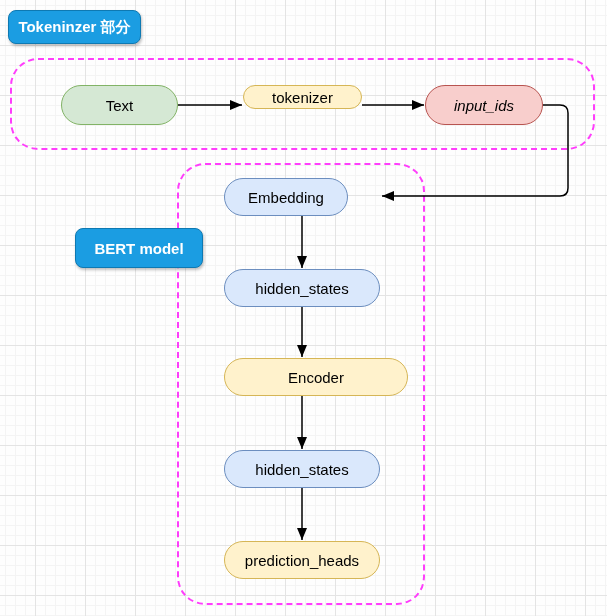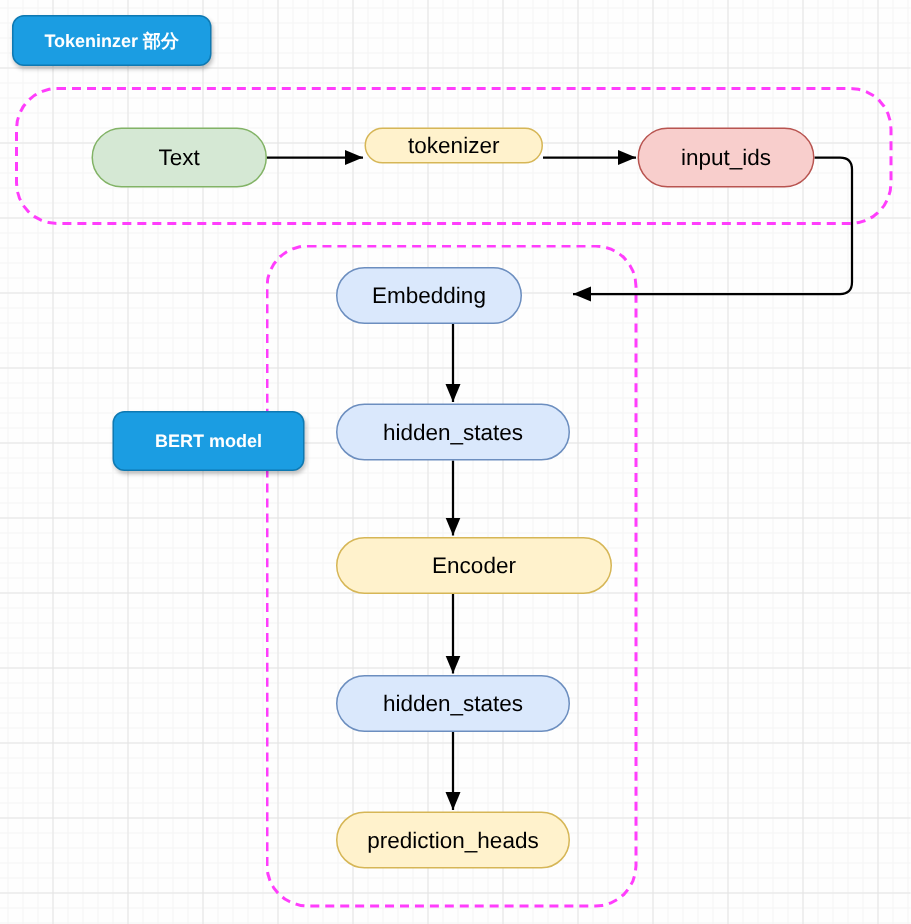--- a/index.html
+++ b/index.html
@@ -43,43 +43,43 @@
     border-radius: 20px;
     display: flex;
     align-items: center;
     justify-content: center;
     font-size: 15px;
     color: #000000;
     white-space: nowrap;
   }
   .n-text      { left: 61px;  top: 85px;  width: 117px; height: 40px; }
   .n-tokenizer { left: 243px; top: 85px;  width: 119px; height: 24px; }
-  .n-inputids  { left: 425px; top: 85px;  width: 118px; height: 40px; }
+  .n-inputids  { left: 425px; top: 85px;  width: 118px; height: 40px; font-style: italic; }
   .n-embedding { left: 224px; top: 178px; width: 124px; height: 38px; }
   .n-hidden1   { left: 224px; top: 269px; width: 156px; height: 38px; }
   .n-encoder   { left: 224px; top: 358px; width: 184px; height: 38px; }
   .n-hidden2   { left: 224px; top: 450px; width: 156px; height: 38px; }
   .n-predheads { left: 224px; top: 541px; width: 156px; height: 38px; }
 
   .section-label {
     position: absolute;
     box-sizing: border-box;
     border: 1px solid #0e79b2;
     border-radius: 8px;
     display: flex;
     align-items: center;
     justify-content: center;
-    font-size: 12px;
+    font-size: 15px;
     font-weight: 600;
     color: #ffffff;
     white-space: nowrap;
     box-shadow: 1px 2px 3px rgba(0,0,0,0.25);
   }
   .l1 { left: 8px;  top: 10px;  width: 133px; height: 34px; }
-  .l2 { left: 75px; top: 228px; width: 128px; height: 40px; margin-top: 46px; }
+  .l2 { left: 75px; top: 228px; width: 128px; height: 40px; }
 </style>
 </head>
 <body>
 
 <div class="canvas">
 
   <div class="container c1" style="border-color: rgb(255, 61, 252);"></div>
   <div class="container c2" style="border-color: rgb(255, 61, 252);"></div>
 
   <svg class="edges" width="607" height="616">

